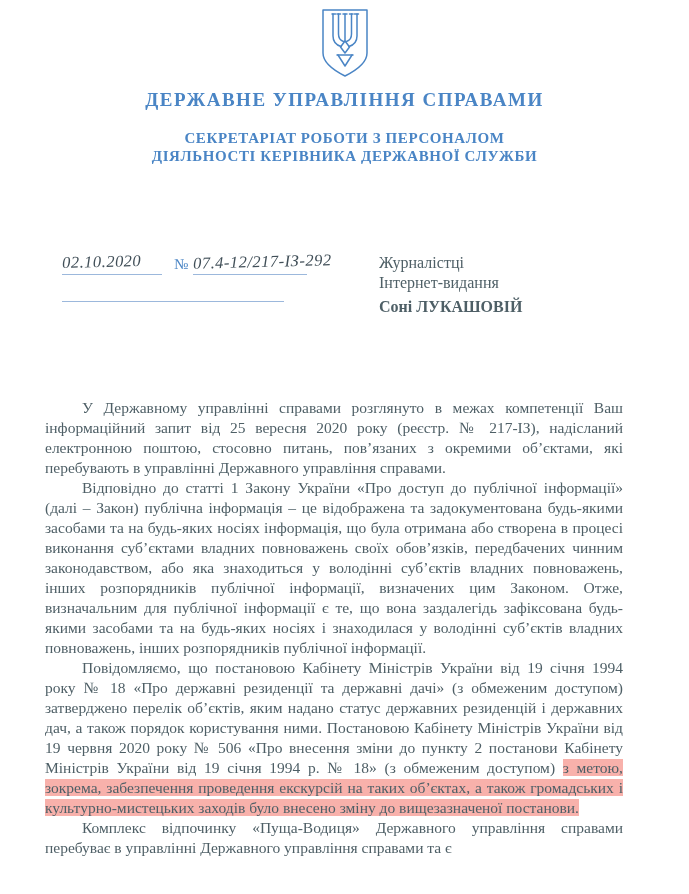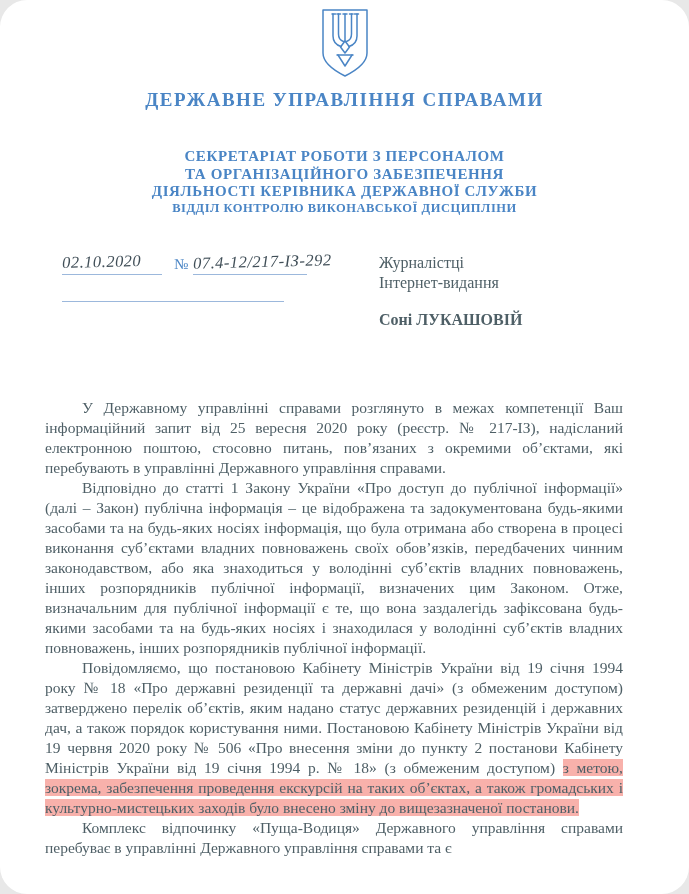--- a/index.html
+++ b/index.html
@@ -11,52 +11,51 @@
   }
   html,body{margin:0;padding:0;background:#e8e8e8;}
   .page{
     position:relative;
     width:689px;height:894px;
     margin:0 auto;
     background:#ffffff;
     overflow:hidden;
     font-family:"Liberation Serif", serif;
     color:var(--ink);
-    border-radius:27px;
   }
   .emblem{position:absolute;top:8px;left:50%;transform:translateX(-50%);width:52px;height:70px;}
   .emblem svg{display:block;width:100%;height:100%;}
   .org{
     position:absolute;top:89px;left:0;right:0;margin:0;
     text-align:center;color:var(--blue);
     font-size:19px;font-weight:bold;letter-spacing:1.5px;
   }
   .secretariat{
     position:absolute;top:130px;left:0;right:0;
     text-align:center;color:var(--blue);
-    font-weight:bold;font-size:15px;line-height:17.5px;letter-spacing:.6px;margin-top:18px;
+    font-weight:bold;font-size:15px;line-height:17.5px;letter-spacing:.6px;
   }
   .division{
     position:absolute;top:200px;left:0;right:0;
     text-align:center;color:var(--blue);
     font-weight:bold;font-size:12.5px;line-height:16px;letter-spacing:.5px;
   }
   .refrow{position:absolute;top:252px;left:62px;width:300px;font-size:15px;}
   .ref-line{display:flex;align-items:flex-end;}
   .date-wrap{display:inline-block;width:100px;border-bottom:1px solid var(--ul);padding-bottom:2px;}
   .num-wrap{display:inline-block;width:114px;border-bottom:1px solid var(--ul);padding-bottom:2px;white-space:nowrap;}
   .hw{
     font-style:italic;color:var(--hw);
     font-size:16.5px;letter-spacing:.5px;white-space:nowrap;
     display:inline-block;transform:rotate(-1.5deg);
   }
   .no-label{color:var(--blue);margin:0 5px 2px 12px;font-size:15px;}
   .blank-line{margin-top:26px;width:222px;height:1px;background:var(--ul);}
   .recipient{position:absolute;left:379px;top:253px;font-size:16px;line-height:20px;}
-  .rname{font-weight:bold;margin-top:17px;}
+  .rname{font-weight:bold;margin-top:4px;}
   .salutation{
     position:absolute;top:371px;left:0;right:0;
     text-align:center;font-weight:bold;font-style:italic;font-size:16.5px;
   }
   .bodytext{
     position:absolute;top:398px;left:45px;width:578px;
     font-size:15.5px;line-height:20px;text-align:justify;
   }
   .bodytext p{margin:0;text-indent:37px;}
   .hl{background:var(--hl);}
@@ -78,26 +77,24 @@
       <path d="M13 6 h3.5 M18 6 h3.5 M24 6 h4 M30.5 6 h3.5 M35.5 6 h4"></path>
       <path d="M18 47 h16"></path>
       <path d="M19 47 l7 11 7 -11"></path>
     </svg>
   </div>
 
   <h1 class="org">ДЕРЖАВНЕ УПРАВЛІННЯ СПРАВАМИ</h1>
 
   <div class="secretariat">
     <div>СЕКРЕТАРІАТ РОБОТИ З ПЕРСОНАЛОМ</div>
-    <div>ТА ОРГАНІЗАЦІЙНОГО ЗАБЕЗПЕЧЕННЯ</div>
     <div>ДІЯЛЬНОСТІ КЕРІВНИКА ДЕРЖАВНОЇ СЛУЖБИ</div>
   </div>
 
   <div class="division">
-    <div>ВІДДІЛ КОНТРОЛЮ ВИКОНАВСЬКОЇ ДИСЦИПЛІНИ</div>
   </div>
 
   <div class="refrow">
     <div class="ref-line">
       <span class="date-wrap"><span class="hw">02.10.2020</span></span>
       <span class="no-label">№</span>
       <span class="num-wrap"><span class="hw">07.4-12/217-ІЗ-292</span></span>
     </div>
     <div class="blank-line"></div>
   </div>

